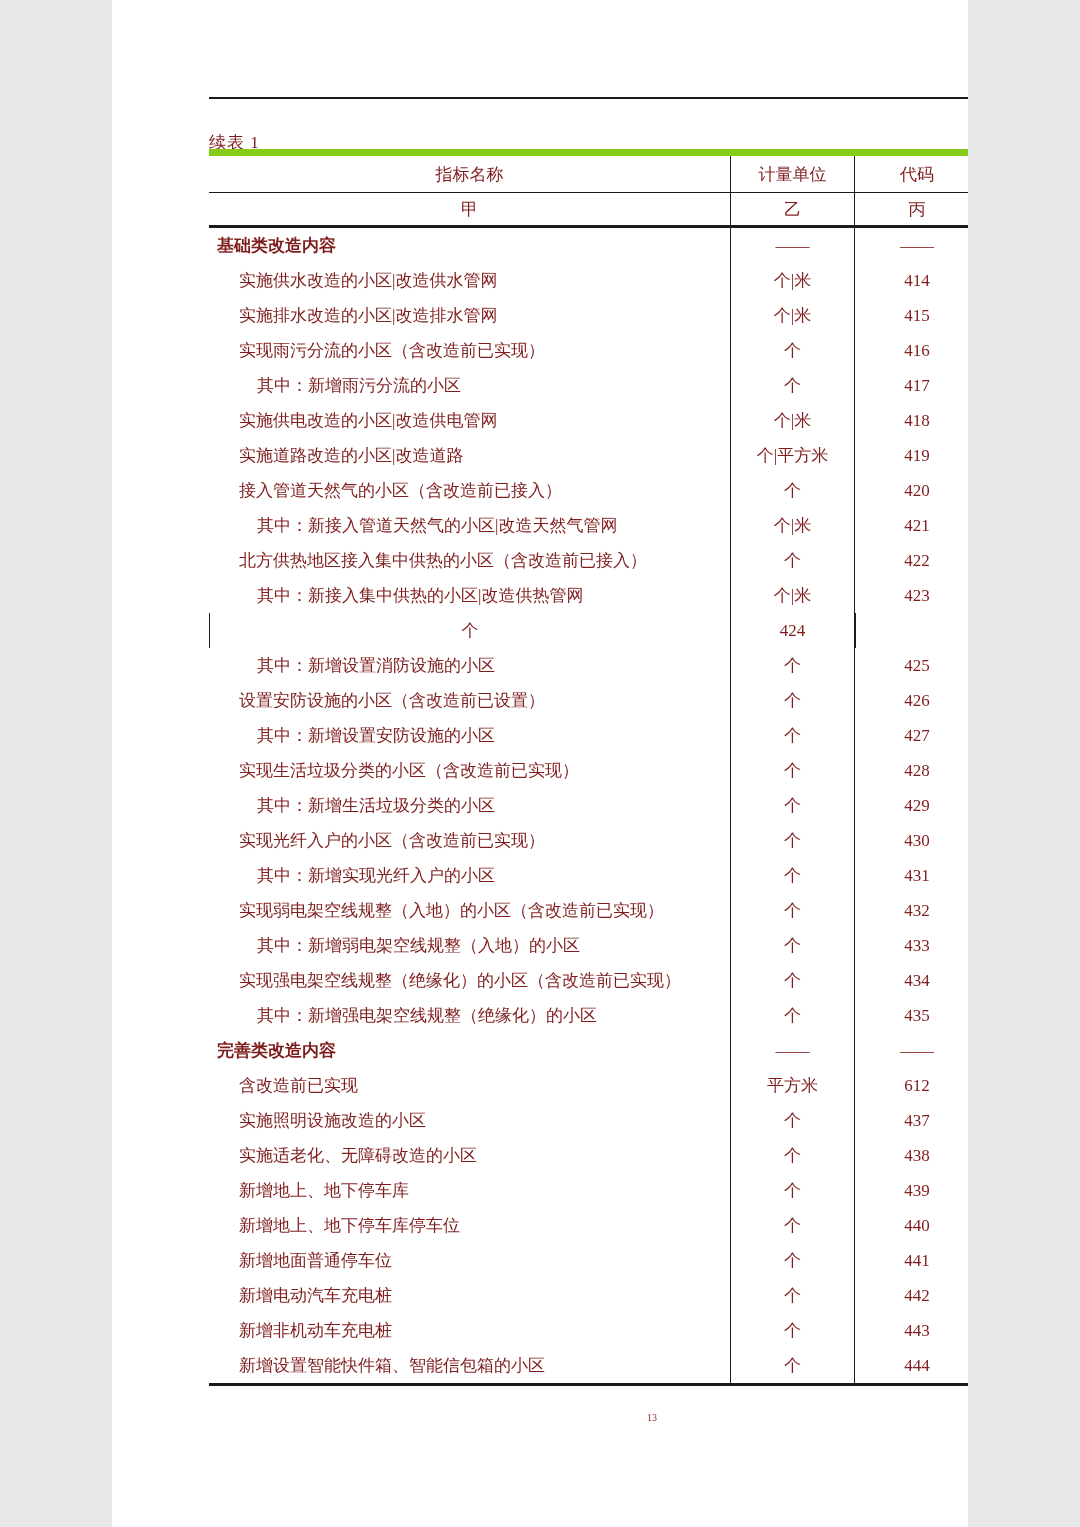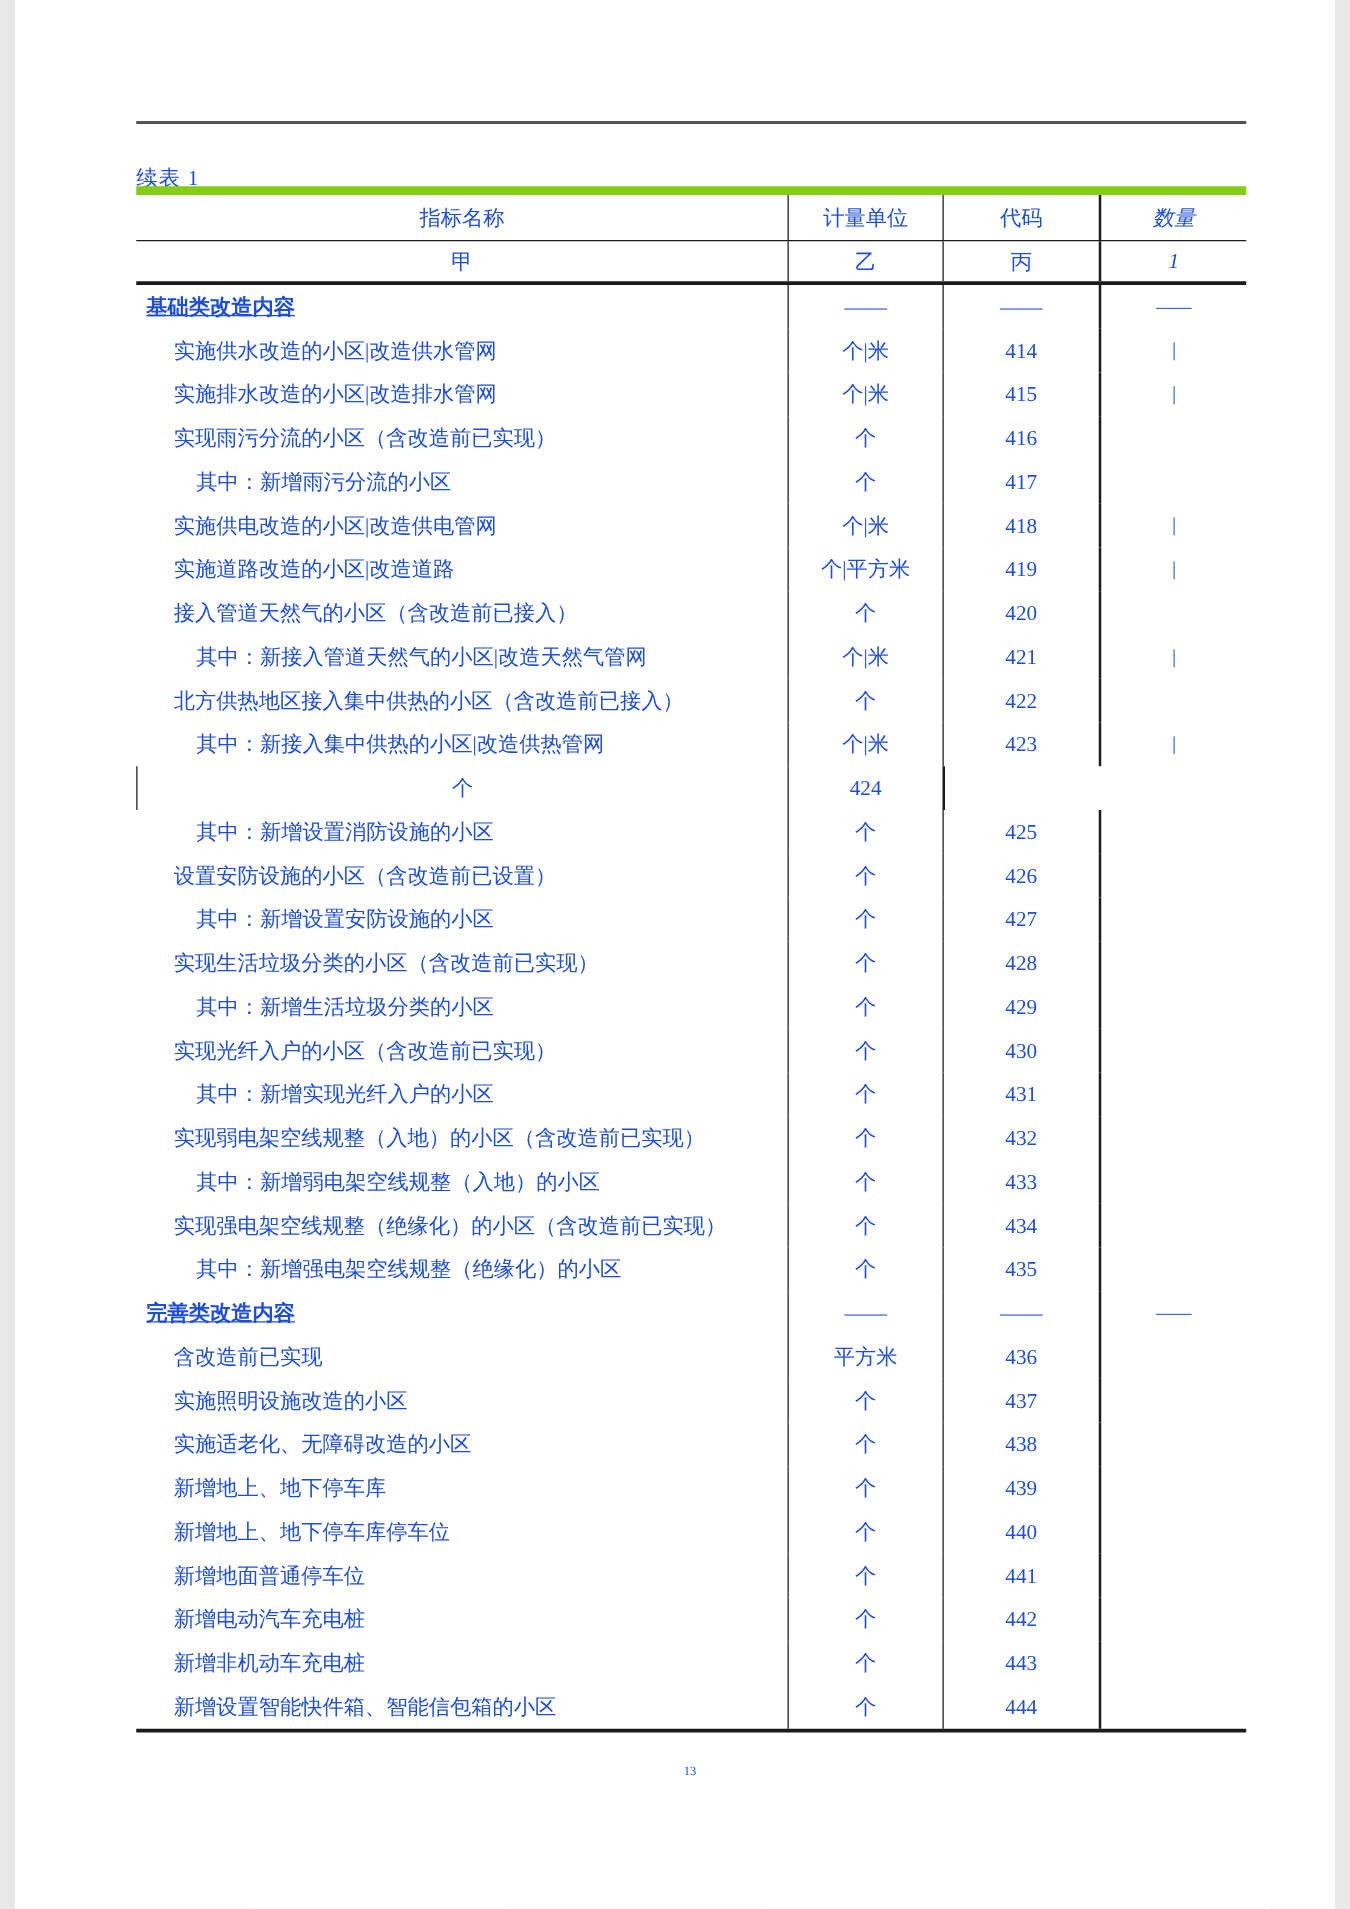--- a/index.html
+++ b/index.html
@@ -1,23 +1,23 @@
 <!DOCTYPE html>
 <html><head>
 <meta charset="utf-8">
 <style>
   * { margin: 0; padding: 0; box-sizing: border-box; }
   html, body { background: #e8e8e8; }
   .page {
     position: relative;
-    width: 1056px;
+    width: 856px;
     height: 1527px;
     background: #ffffff;
     font-family: "Liberation Serif", "DejaVu Serif", serif;
-    color: #1d4ed8;
+    color: #7f1d1d;
     margin: 0 auto;
     overflow: hidden;
   }
   .top-rule {
     position: absolute;
     left: 97px;
     top: 97px;
     width: 888px;
     height: 2px;
     border-top: 1px solid #1b1b1b;
@@ -56,21 +56,20 @@
   .thead-row1 { height: 37px; border-bottom: 1px solid #1b1b1b; }
   .thead-row2 { height: 35px; border-bottom: 3px solid #1b1b1b; }
   .trow { height: 35px; }
   .trow .c1 {
     justify-content: flex-start;
     padding-left: 30px;
   }
   .trow.row-section .c1 {
     padding-left: 8px;
     font-weight: bold;
-    text-decoration: underline;
   }
   .trow.row-sub .c1 { padding-left: 48px; }
   .qty-mark { font-size: 16px; }
   .page-number {
     position: absolute;
     left: 0;
     top: 1412px;
     width: 1080px;
     text-align: center;
     font-size: 10px;
@@ -266,21 +265,21 @@
         <div class="grid-row trow row-section">
           <div class="cell c1">完善类改造内容</div>
           <div class="cell c2">——</div>
           <div class="cell c3">——</div>
           <div class="cell c4 qty-mark">——</div>
         </div>
 
         <div class="grid-row trow row-item">
           <div class="cell c1">含改造前已实现</div>
           <div class="cell c2">平方米</div>
-          <div class="cell c3">436</div>
+          <div class="cell c3">612</div>
           <div class="cell c4 qty-mark"></div>
         </div>
 
         <div class="grid-row trow row-item">
           <div class="cell c1">实施照明设施改造的小区</div>
           <div class="cell c2">个</div>
           <div class="cell c3">437</div>
           <div class="cell c4 qty-mark"></div>
         </div>
 

